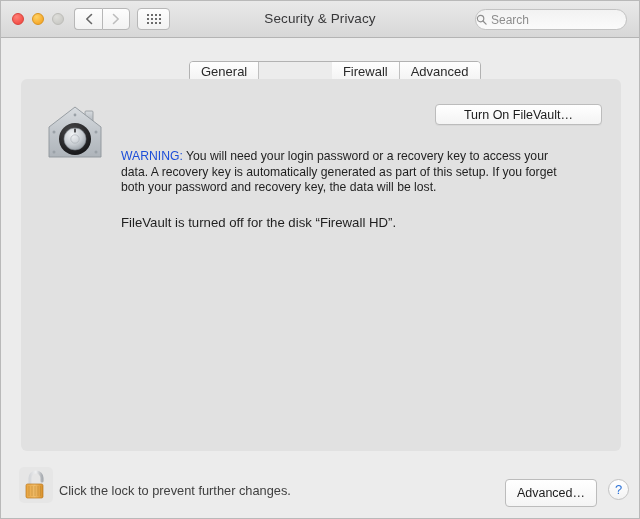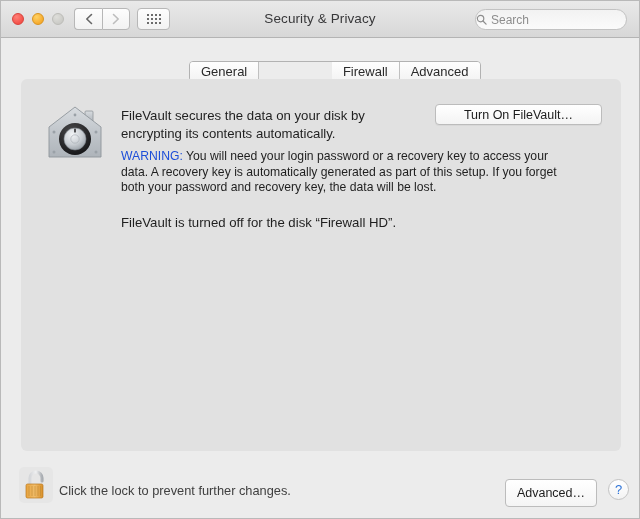--- a/index.html
+++ b/index.html
@@ -370,21 +370,20 @@
       <circle cx="11" cy="51" r="1.5" fill="#9aa1a7"></circle>
       <circle cx="53" cy="51" r="1.5" fill="#9aa1a7"></circle>
       <circle cx="32" cy="14" r="1.4" fill="#9aa1a7"></circle>
 
       <circle cx="32" cy="38" r="16" fill="url(#dialring)"></circle>
       <circle cx="32" cy="38" r="11" fill="url(#knob)" stroke="#7e858c" stroke-width="0.6"></circle>
       <circle cx="32" cy="38" r="4.2" fill="none" stroke="#aab0b6" stroke-width="0.7"></circle>
       <rect x="31.2" y="27.5" width="1.6" height="4" rx="0.6" fill="#2c2c2e"></rect>
     </svg>
 
-    <div class="body-text">FileVault secures the data on your disk by encrypting its contents automatically.</div>
 
     <div class="turnon-btn">Turn On FileVault…</div>
 
     <div class="warning">
       <b>WARNING:</b><span> You will need your login password or a recovery key to access your data. A recovery key is automatically generated as part of this setup. If you forget both your password and recovery key, the data will be lost.</span>
     </div>
 
     <div class="status-text">FileVault is turned off for the disk “Firewall HD”.</div>
   </div>
 

